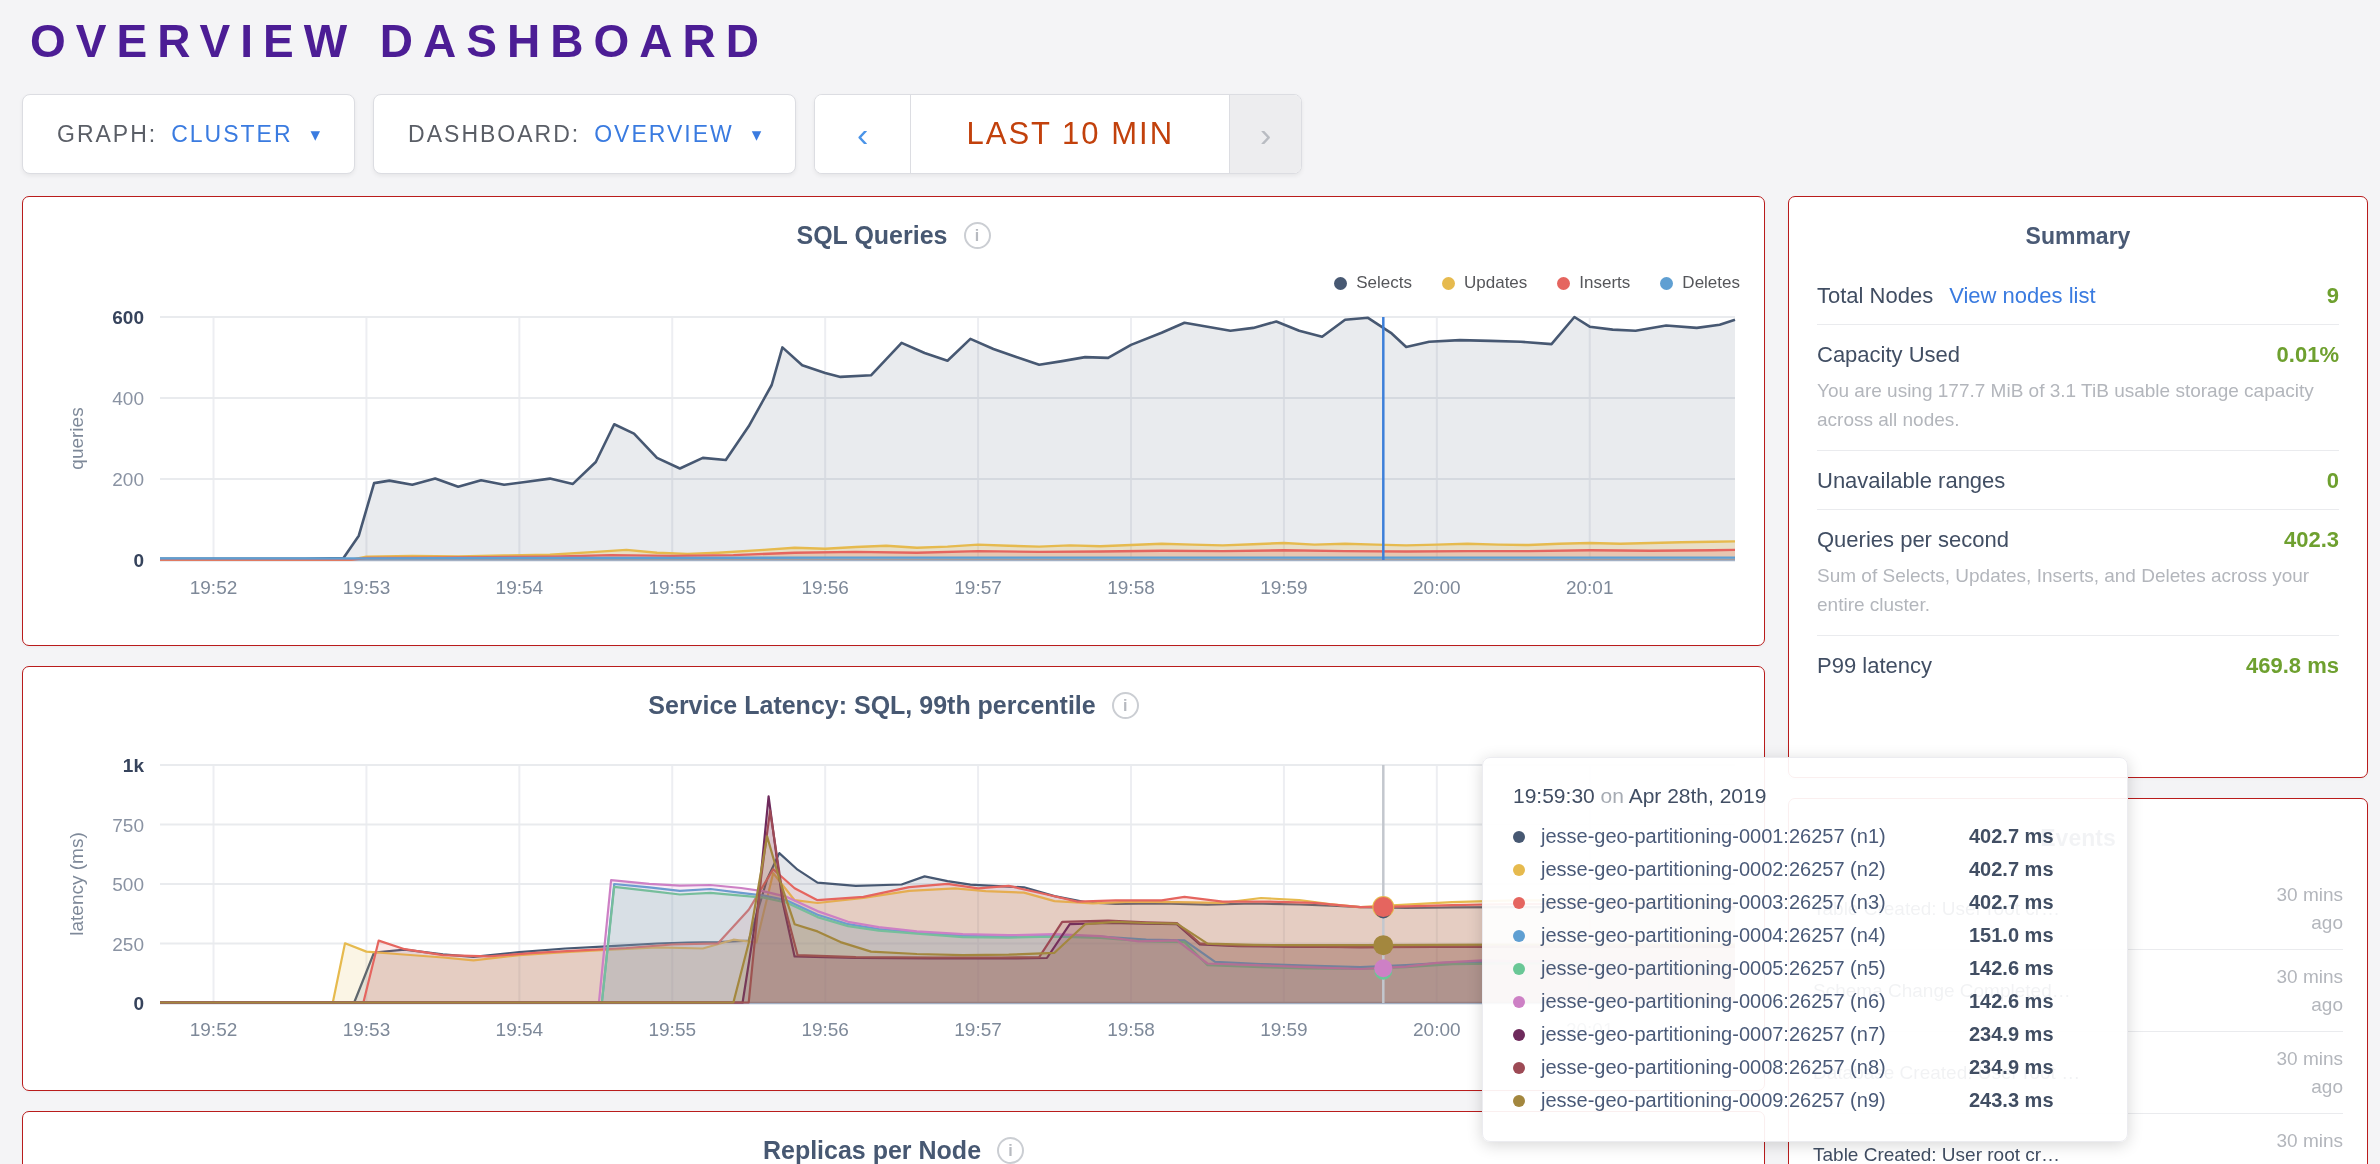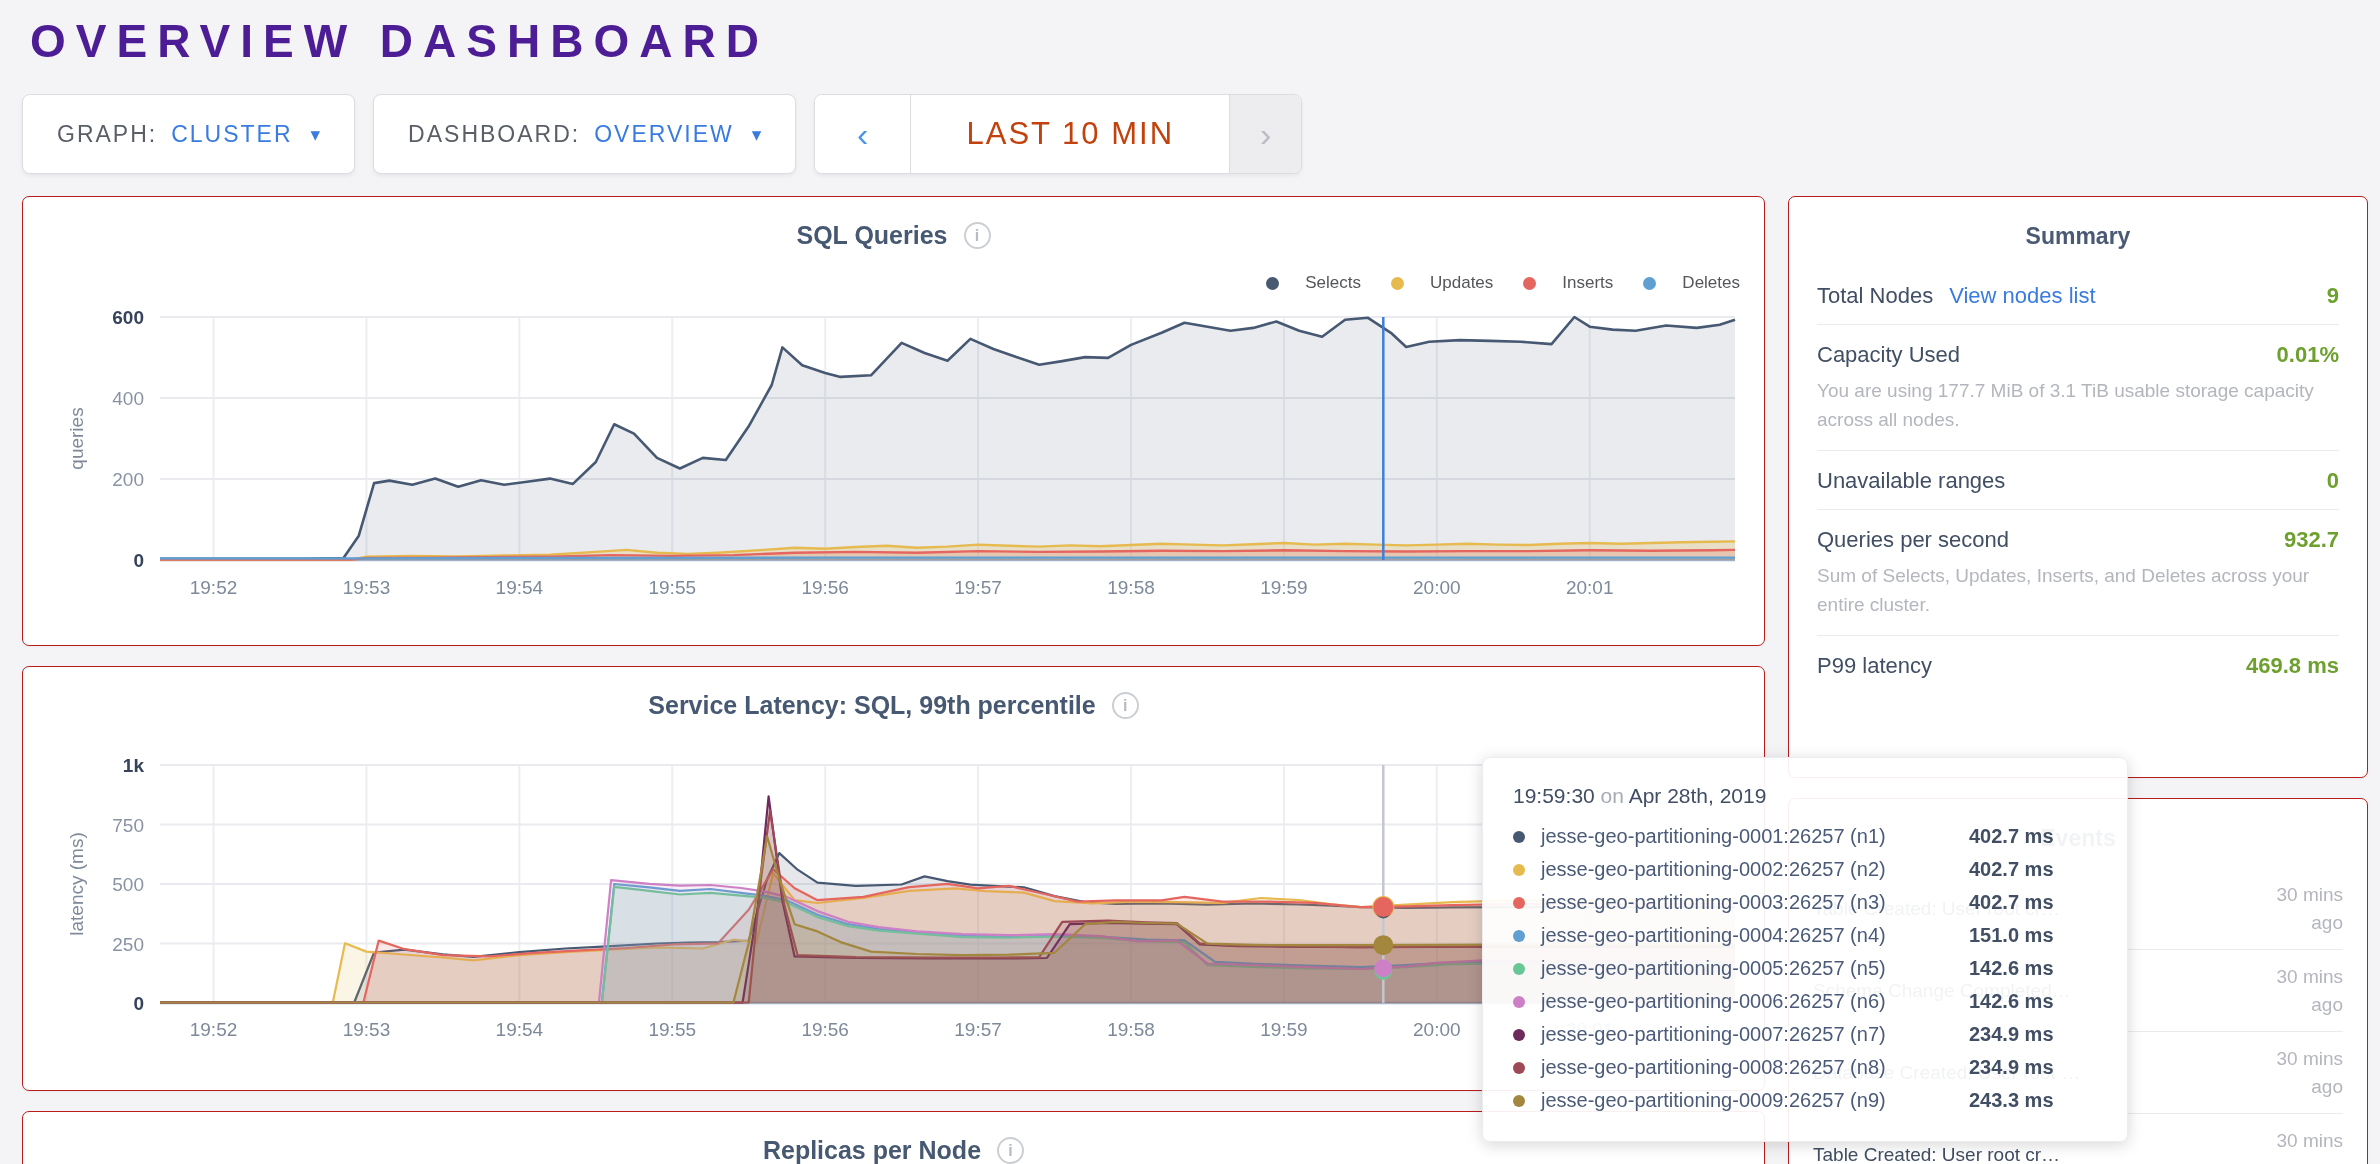--- a/index.html
+++ b/index.html
@@ -67,21 +67,21 @@
   .info-icon {
     width: 27px; height: 27px; border: 2px solid #cbced3; border-radius: 50%;
     color: #b7bac0; font-size: 16px; font-weight: 700;
     display: inline-flex; align-items: center; justify-content: center;
     cursor: pointer;
   }
   .legend {
     position: absolute; top: 76px; right: 24px;
     display: flex; gap: 30px; align-items: center;
   }
-  .legend-item { display: flex; align-items: center; gap: 26px; cursor: pointer; }
+  .legend-item { display: flex; align-items: center; gap: 9px; cursor: pointer; }
   .legend-dot { width: 13px; height: 13px; border-radius: 50%; }
   .legend-label { font-size: 17px; color: #55565a; }
   .chart-host { position: absolute; left: 0; width: 1741px; }
   .host-sql { top: 105px; height: 312px; }
   .host-latency { top: 70px; height: 322px; }
   
   .panel-summary { height: 582px; padding: 0 28px; }
   .side-title { text-align: center; font-size: 23px; font-weight: 700; color: #4a5a75; margin: 26px 0 16px; }
   .sum-row { padding: 17px 0 15px; border-bottom: 1px solid #eaebee; }
   .sum-row:last-child { border-bottom: none; }
@@ -298,21 +298,21 @@
           </div>
           <div class="sum-row">
             <div class="sum-line">
               <span class="sum-label">Unavailable ranges</span>
               <span class="sum-value">0</span>
             </div>
           </div>
           <div class="sum-row">
             <div class="sum-line">
               <span class="sum-label">Queries per second</span>
-              <span class="sum-value">932.7</span>
+              <span class="sum-value">402.3</span>
             </div>
             <p class="sum-desc">Sum of Selects, Updates, Inserts, and Deletes across your entire cluster.</p>
           </div>
           <div class="sum-row">
             <div class="sum-line">
               <span class="sum-label">P99 latency</span>
               <span class="sum-value">469.8 ms</span>
             </div>
           </div>
         </div>

